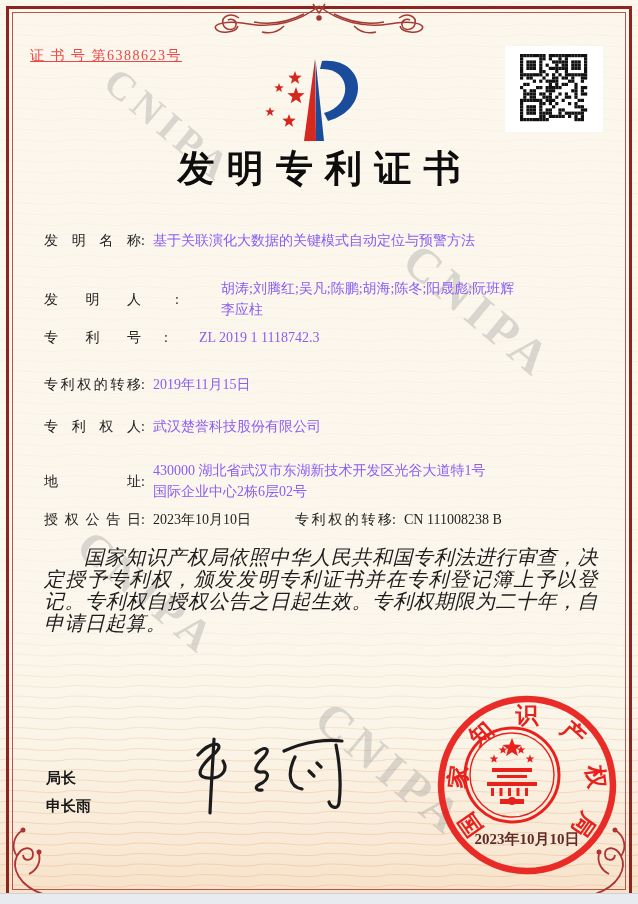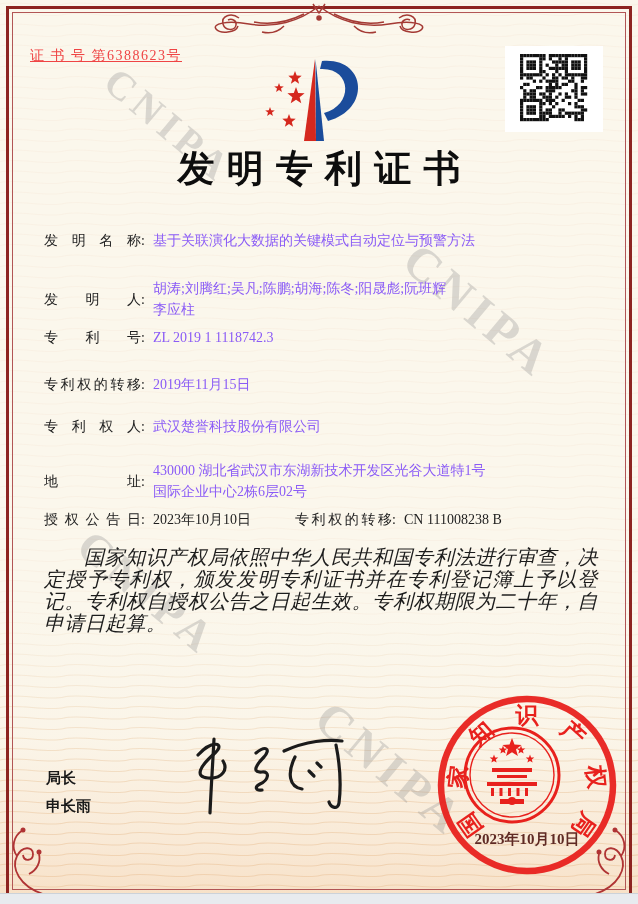--- a/index.html
+++ b/index.html
@@ -32,21 +32,21 @@
   .qr-box{position:absolute;left:505px;top:46px;width:98px;height:86px;background:#ffffff;
           display:flex;align-items:flex-start;justify-content:center;padding-top:8px;box-sizing:border-box;}
   .title{position:absolute;left:0;right:0;top:144px;margin:0;text-align:center;
          font-size:37px;font-weight:700;color:#0d0d0d;letter-spacing:0.33em;text-indent:0.33em;}
   
   .fields{position:absolute;left:44px;top:230px;width:552px;font-size:14px;color:#1e1e1e;}
   .field-row{display:flex;align-items:center;line-height:21px;}
   .f-label{display:inline-block;width:97px;text-align-last:justify;flex:none;color:#222;}
   .f-colon{flex:none;width:12px;}
   .f-value{flex:1;color:#8b5cf6;}
-  .mt-inv{margin-top:27px;} .mt-pat{margin-top:7px;} .mt-fil{margin-top:26px;}
+  .mt-inv{margin-top:27px;gap:34px;} .mt-pat{margin-top:7px;gap:23px;} .mt-fil{margin-top:26px;}
   .mt-own{margin-top:21px;} .mt-adr{margin-top:23px;} .mt-grf{margin-top:7px;}
   .grant-group2{display:flex;margin-left:44px;}
   
   .body-paras{position:absolute;left:44px;top:546px;width:554px;font-size:20px;line-height:22px;
               font-style:italic;color:#1c1c1c;text-align:justify;letter-spacing:0.4px;}
   .body-paras p{margin:0;text-indent:2em;}
   
   .footer-left{position:absolute;left:46px;top:769px;font-family:"Liberation Sans","DejaVu Sans",sans-serif;
                font-size:15px;font-weight:600;color:#1a1a1a;}
   .footer-left .row2{margin-top:9px;}

